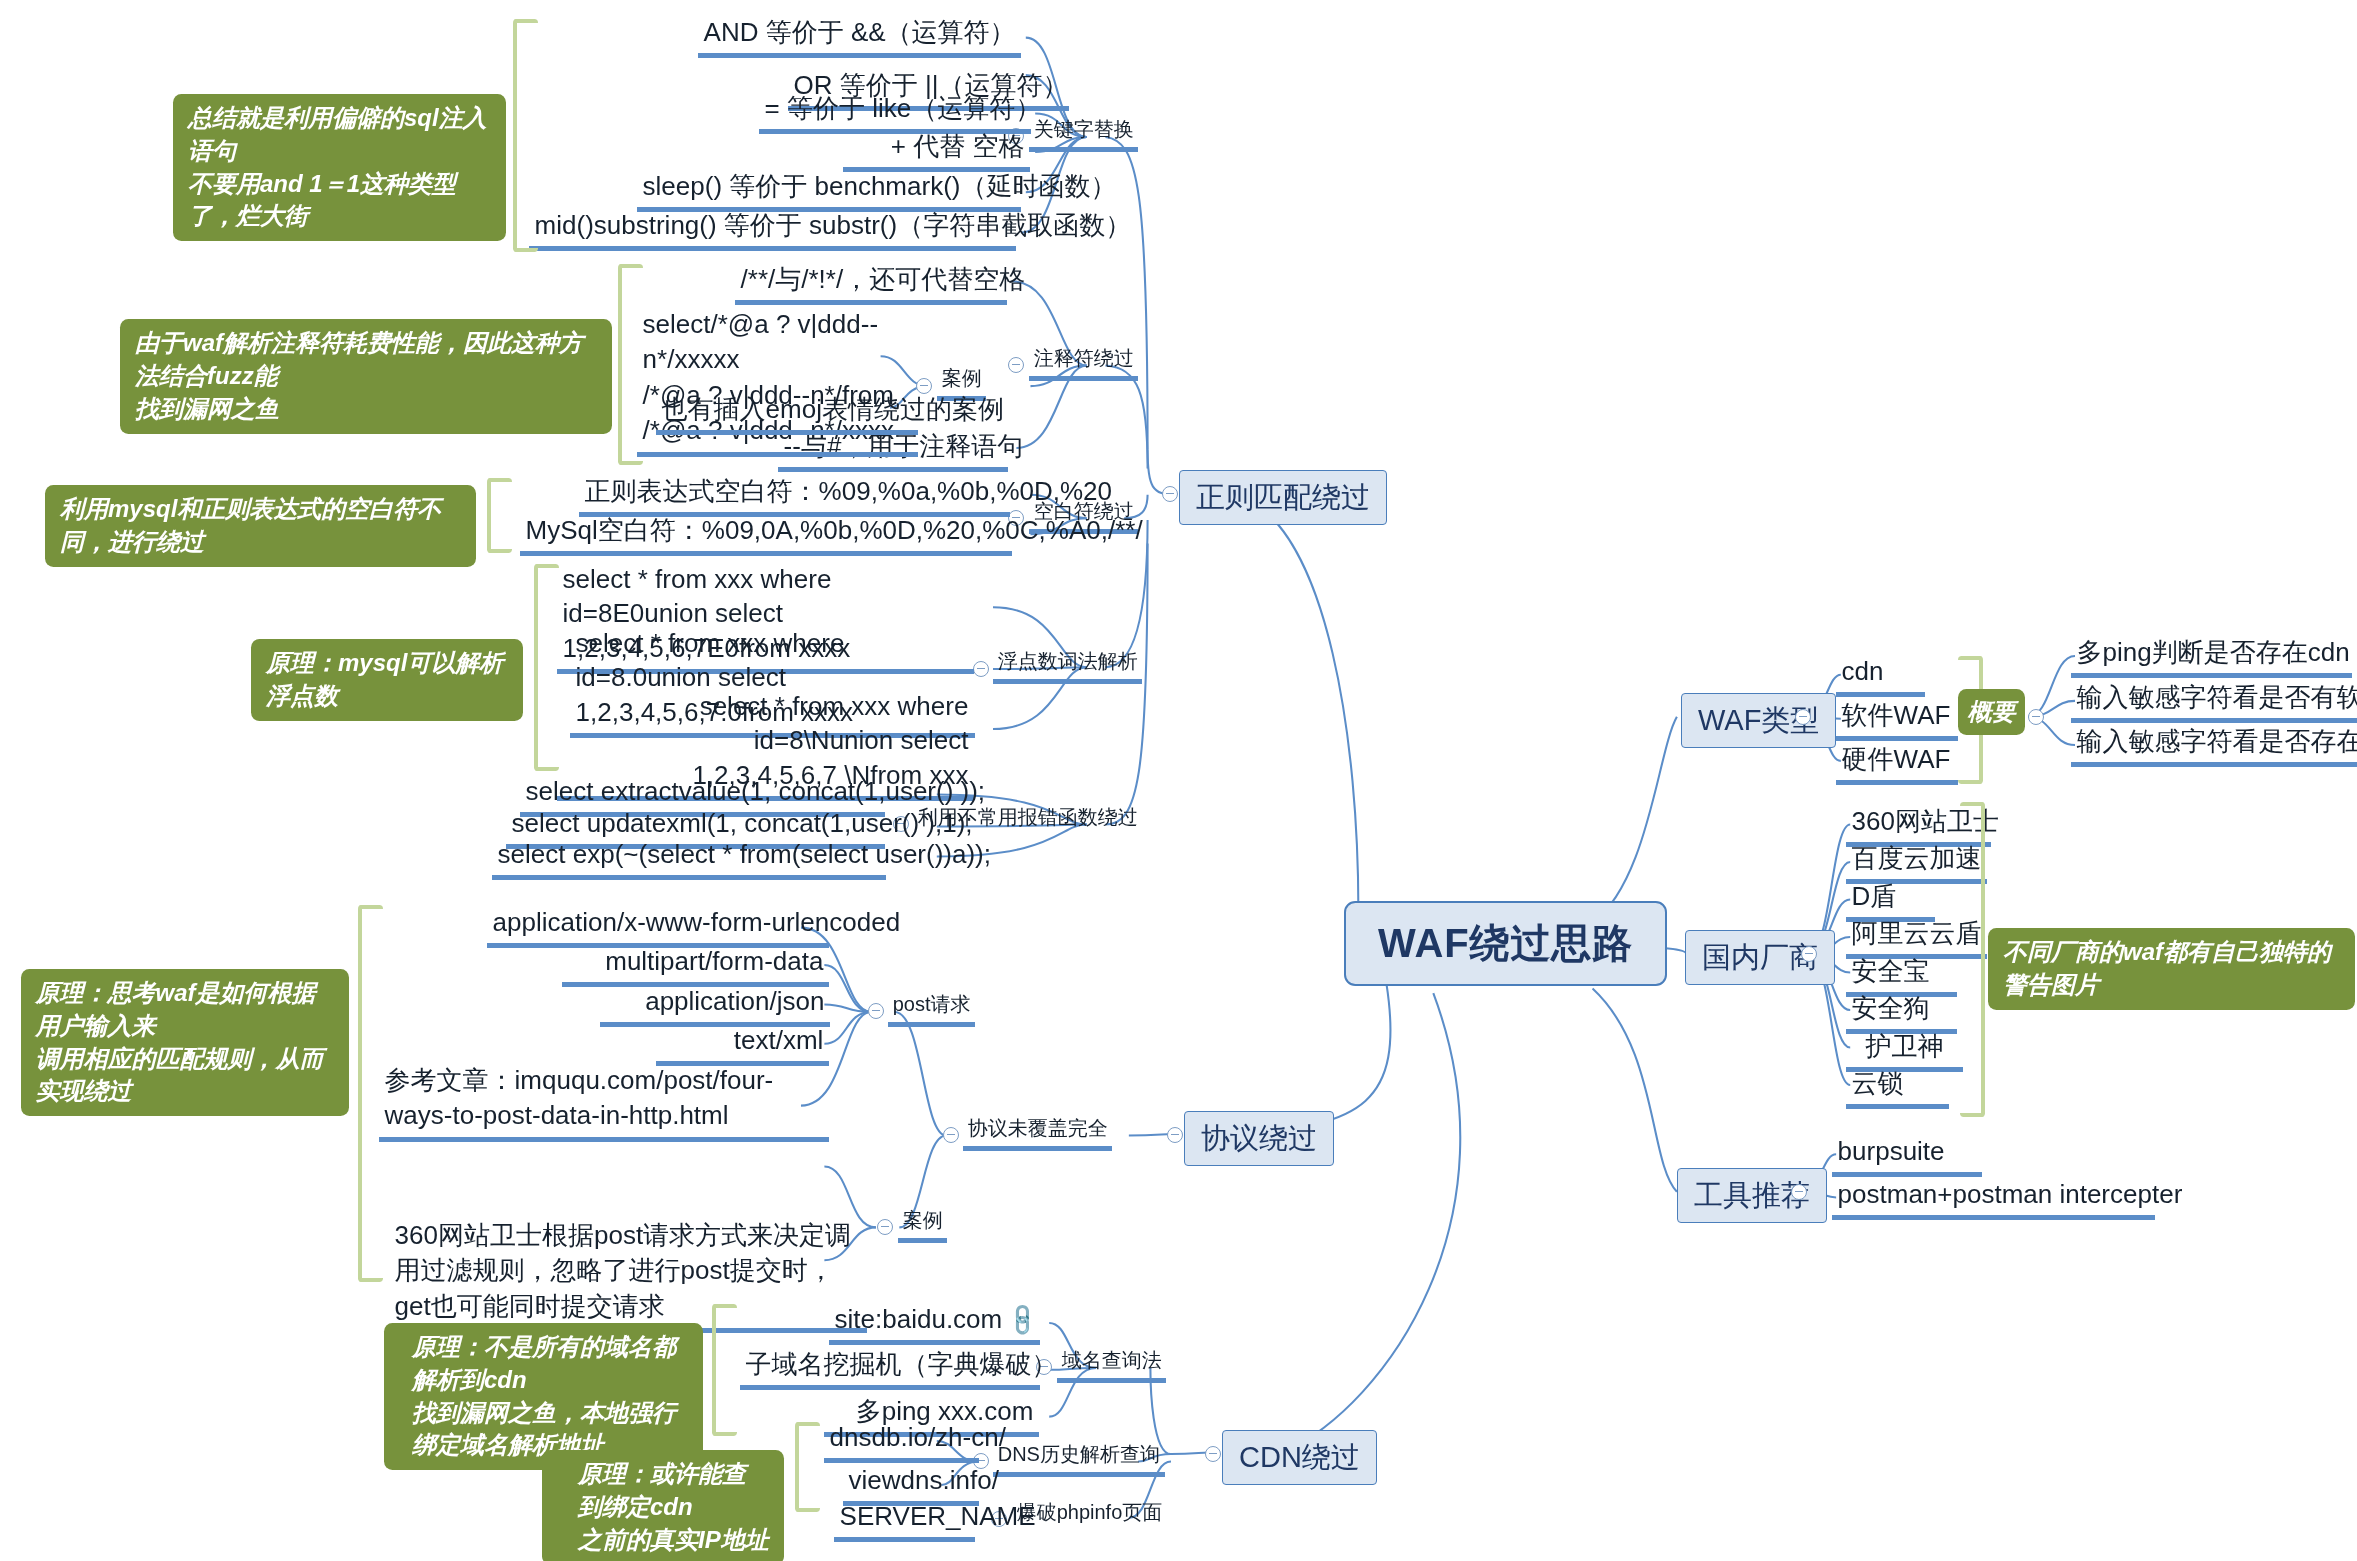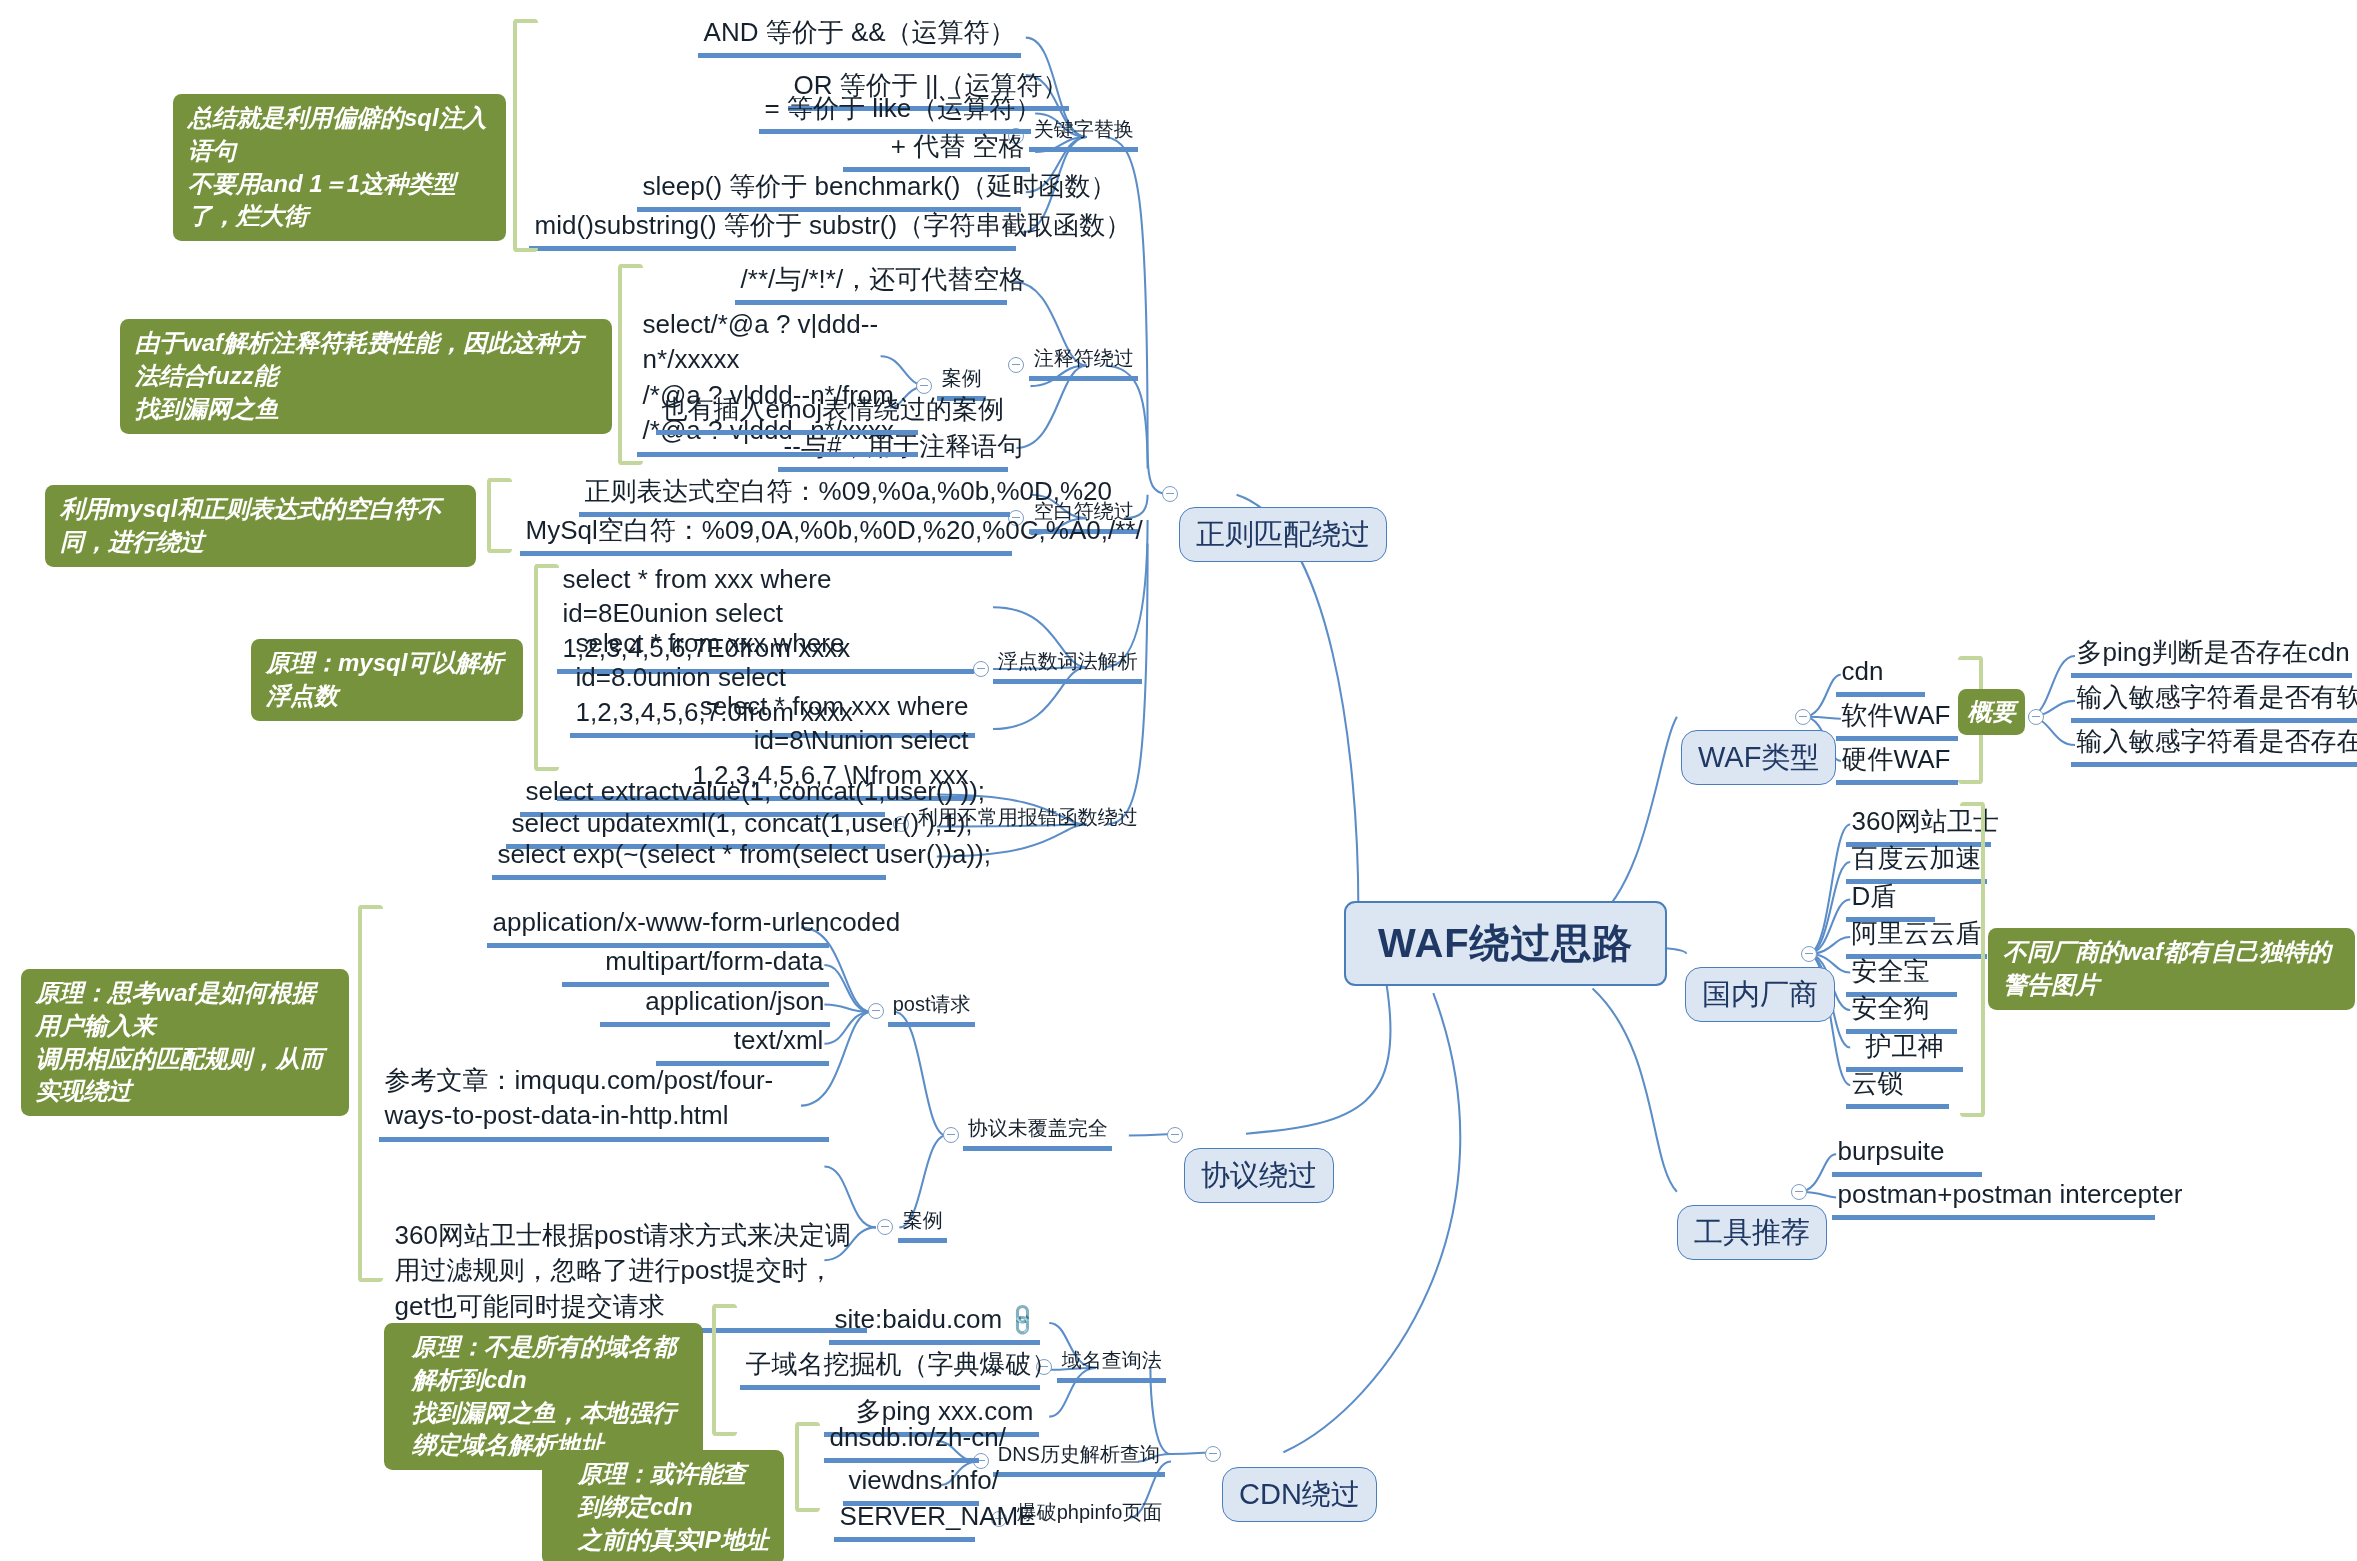--- a/index.html
+++ b/index.html
@@ -14,24 +14,24 @@
   
   .node{position:absolute;box-sizing:border-box;}
 
   .root-node{
     background:#dce6f2;border:2.8px solid #4a7ebb;border-radius:11.2px;
     color:#1f3864;font-weight:bold;font-size:40px;
     display:flex;align-items:center;justify-content:center;
     padding:13px 32px;white-space:nowrap;letter-spacing:0.9px;
   }
   .main-node{
-    background:#dce6f2;border:1.9px solid #4a7ebb;border-radius:16px;
+    background:#dce6f2;border:1.9px solid #4a7ebb;border-radius:4px;
     color:#1f3864;font-size:29px;
     display:flex;align-items:center;justify-content:center;
-    padding:6.6px 16px;white-space:nowrap;margin-top:37px;
+    padding:6.6px 16px;white-space:nowrap;
   }
   
   .leaf{
     color:#16212e;font-size:26px;line-height:1.32;white-space:nowrap;
     padding:0 5.6px 3.7px 5.6px;border-bottom:5.6px solid #5b8dc8;
   }
   .leaf.multi{white-space:normal;}
   .leaf.r{text-align:right;}
   .leaf.l{text-align:left;}
   

